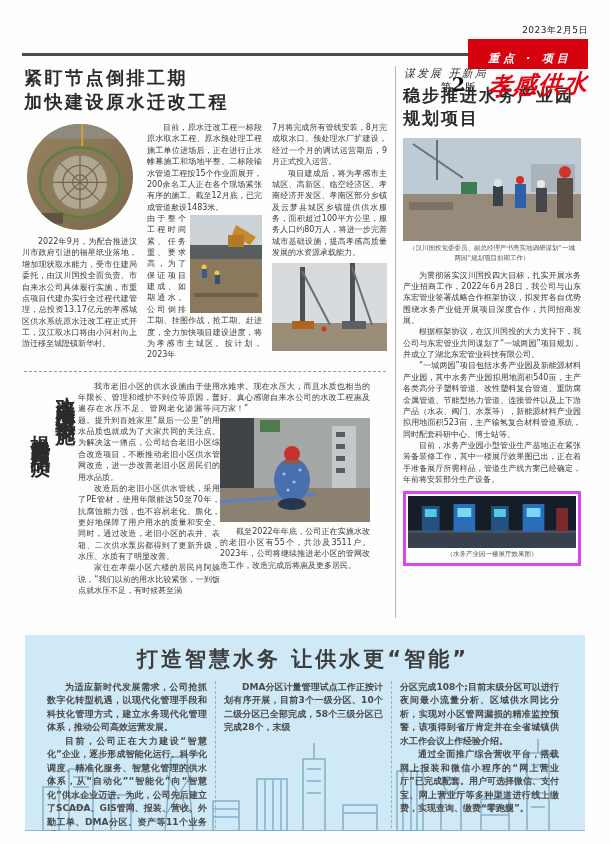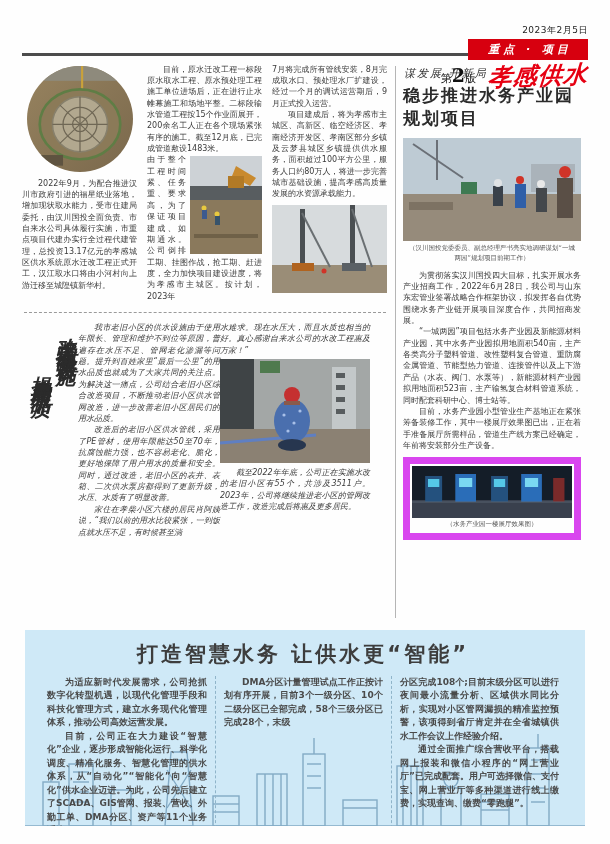--- a/index.html
+++ b/index.html
@@ -4,21 +4,21 @@
 <style>
   * { margin:0; padding:0; box-sizing:border-box; }
   html,body { width:610px; background:#ffffff; }
   body { font-family:"DejaVu Sans","Liberation Sans",sans-serif; color:#333; }
   .page { position:relative; width:610px; height:844px; background:#fefefe; padding:24px 22px 0 22px; overflow:hidden; }
 
   
   .hdr { display:flex; align-items:flex-end; justify-content:space-between; height:26px;flex-direction:column; }
   .hdr-date { font-size:9px; color:#222; letter-spacing:.5px; padding-bottom:2px; }
   .hdr-badge { background:#d7000f; color:#fff; font-weight:bold; font-size:11px;
-               letter-spacing:4px; padding:3px 16px 3px 20px; font-style:italic; }
+               letter-spacing:4px; padding:12px 16px 3px 20px; font-style:italic; }
   .hdr-right { display:flex; align-items:center; gap:12px; }
   .hdr-pageno { font-size:11px; color:#111; padding-bottom:3px; }
   .hdr-pageno b { font-size:19px; font-family:"DejaVu Serif","Liberation Serif",serif; }
   .masthead { color:#e60012; font-weight:bold; font-style:italic; font-size:24px;
               font-family:"DejaVu Serif","Liberation Serif",serif; transform:skewX(-6deg) rotate(-2deg); letter-spacing:1px; }
   .hdr-rule { height:2.5px; background:#4c4c4c; margin-top:3px; }
 
   
   .main { display:flex; margin-top:8px; }
   .left-region { width:366px; }
@@ -33,34 +33,34 @@
   .a1-cols { display:flex; gap:10px; }
   .a1-col { width:115px; }
   .circle-photo { width:106px; height:106px; border-radius:50%; overflow:hidden; margin:2px auto 6px auto; display:block; }
   .float-photo { float:right; width:72px; height:98px; margin:2px 0 2px 4px; }
   .col3-photo { width:115px; height:88px; margin-top:5px; }
   svg.ph { display:block; width:100%; height:100%; }
 
   .dash-divider { border-top:1px dashed #9a9a9a; margin:10px 2px 9px 2px; }
 
   
-  .a2 { display:flex; gap:0;font-style:italic; }
+  .a2 { display:flex; gap:0; }
   .a2-vhead { writing-mode:vertical-rl; text-orientation:upright; height:242px; width:56px;
               font-size:20px; font-weight:bold; color:#2b2b2b; letter-spacing:3px; line-height:1.25; }
   .a2-vhead .v2 { text-indent:38px; }
   .a2-col1 { width:142px; }
   .a2-col2 { width:150px; }
   .a2-photo { width:150px; height:104px; margin:3px 0 4px 0; }
 
   
   .a3-kicker { font-family:"DejaVu Serif","Liberation Serif",serif; font-size:11px; color:#333; letter-spacing:2px; margin:2px 0 3px 1px; font-style:italic; }
   .a3-title { font-size:17px; font-weight:bold; color:#2b2b2b; letter-spacing:2px; line-height:1.4; margin-bottom:7px; }
   .a3-photo { width:178px; height:103px; }
   .caption { font-size:6.5px; color:#555; text-align:center; line-height:1.5; margin:3px 4px 6px 4px; }
-  .a3-fig { border:7px solid #d946ef; padding:2px 2px 0 2px; margin-top:6px; }
+  .a3-fig { border:3px solid #d946ef; padding:2px 2px 0 2px; margin-top:6px; }
   .a3-fig .caption { margin:2px 0 3px 0; }
   .showroom { width:100%; height:52px; }
 
   
   .smart-box { position:relative; width:560px; margin:12px auto 0 auto; background:#cfe9f7; height:196px; padding:10px 18px 0 14px; overflow:hidden; }
   .smart-title { text-align:center; font-size:21px; font-weight:bold; color:#3d3d3d; letter-spacing:3px; margin-bottom:8px; position:relative; z-index:2; }
   .smart-cols { display:flex; position:relative; z-index:2; }
   .smart-col { width:178px; padding:0 8px; }
   .smart-col + .smart-col { border-left:1px dashed #8fb4c9; }
   .smart-col p { font-size:9px; font-weight:600; line-height:1.5; color:#4a4a4a; text-align:justify; }
@@ -79,20 +79,24 @@
       <span class="masthead">孝感供水</span>
     </span>
   </div>
   <div class="hdr-rule"></div>
 
   <div class="main">
 
     <div class="left-region">
 
       <article>
+        <h1 class="a1-title">
+          <span>紧盯节点倒排工期</span><br>
+          <span>加快建设原水迁改工程</span>
+        </h1>
         <div class="a1-cols">
           <div class="a1-col">
             <span class="circle-photo">
               <svg class="ph" viewBox="0 0 100 100" preserveAspectRatio="none">
                 <defs>
                     <linearGradient id="g1" x1="0" y1="0" x2="1" y2="1">
                   <stop offset="0" stop-color="#97835f"></stop>
                       <stop offset="1" stop-color="#7a684c"></stop>
                     </linearGradient>
                   </defs>
@@ -215,20 +219,21 @@
             <circle cx="117" cy="42" r="4" fill="#d03428"></circle>
           <rect x="133" y="50" width="11" height="24" fill="#44484c"></rect>
             <circle cx="138" cy="46" r="4" fill="#e8e8e8"></circle>
           <rect x="154" y="40" width="16" height="40" fill="#5a4f46"></rect>
             <circle cx="162" cy="34" r="6" fill="#d03428"></circle>
           <rect x="6" y="64" width="44" height="8" fill="#7d7263"></rect>
         </svg>
       </span>
       <div class="caption">（汉川国投党委委员、副总经理严书亮实地调研谋划“一城两园”规划项目前期工作）</div>
       <p class="body ind">为贯彻落实汉川国投四大目标，扎实开展水务产业招商工作，2022年6月28日，我公司与山东东宏管业签署战略合作框架协议，拟发挥各自优势围绕水务产业链开展项目深度合作，共同招商发展。</p>
+      <p class="body ind">根据框架协议，在汉川国投的大力支持下，我公司与东宏管业共同谋划了“一城两园”项目规划，并成立了湖北东宏管业科技有限公司。</p>
       <p class="body ind">“一城两园”项目包括水务产业园及新能源材料产业园，其中水务产业园拟用地面积540亩，主产各类高分子塑料管道、改性塑料复合管道、重防腐金属管道、节能型热力管道、连接管件以及上下游产品（水表、阀门、水泵等），新能源材料产业园拟用地面积523亩，主产输氢复合材料管道系统，同时配套科研中心、博士站等。</p>
       <p class="body ind">目前，水务产业园小型管业生产基地正在紧张筹备装修工作，其中一楼展厅效果图已出，正在着手准备展厅所需样品，管道生产线方案已经确定，年前将安装部分生产设备。</p>
       <figure class="a3-fig">
         <span class="showroom" style="display:block">
           <svg class="ph" viewBox="0 0 170 52" preserveAspectRatio="none">
             <rect width="170" height="52" fill="#141d28"></rect>
             <rect y="34" width="170" height="18" fill="#39404d"></rect>
             <rect x="14" y="10" width="18" height="26" fill="#24517e"></rect>
               <rect x="17" y="13" width="12" height="8" fill="#55c8e8"></rect>
             <rect x="46" y="8" width="22" height="28" fill="#2a6db8"></rect>

